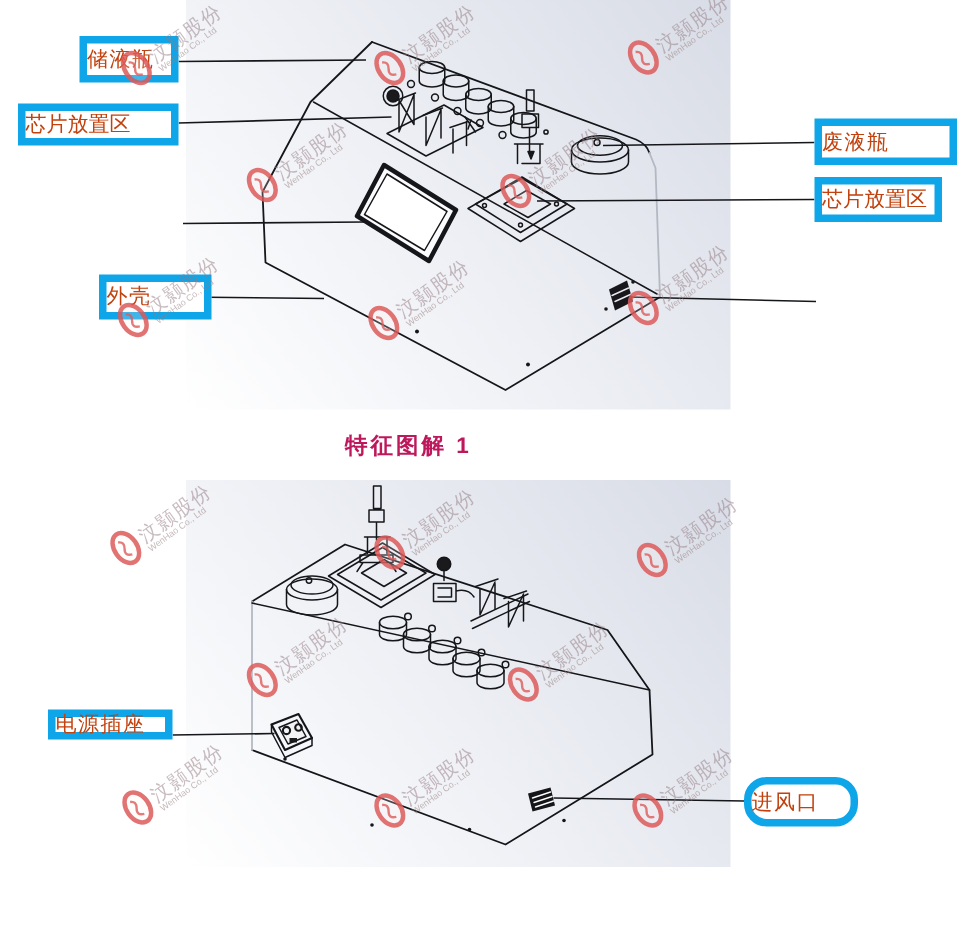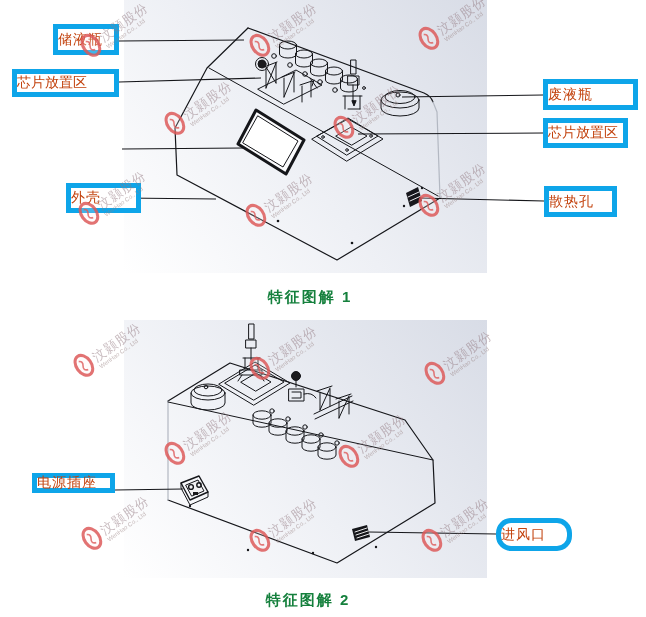--- a/index.html
+++ b/index.html
@@ -5,22 +5,22 @@
   html,body{margin:0;padding:0;background:#fff;}
   #page{position:relative;width:646px;height:617px;background:#ffffff;overflow:hidden;
         font-family:"Liberation Sans","DejaVu Sans",sans-serif;}
   .viewport{position:absolute;z-index:1;
             background:linear-gradient(52deg,#ffffff 0%,#eef0f5 45%,#d8dce6 100%);}
   .fig-svg{position:absolute;z-index:2;}
   #leader-overlay{position:absolute;left:0;top:0;z-index:3;pointer-events:none;}
   .label-box{position:absolute;z-index:4;background:#ffffff;border:5px solid #0ea5e9;
              display:flex;align-items:center;justify-content:flex-start;
              font-size:14px;color:#c2410c;letter-spacing:1px;box-sizing:border-box;}
-  .caption{position:absolute;z-index:4;font-weight:bold;font-size:15px;color:#15803d;
-           text-align:center;letter-spacing:2px;}
+  .caption{position:absolute;z-index:4;font-weight:bold;font-size:15px;color:#be185d;
+           letter-spacing:2px;}
   .wm{position:absolute;z-index:6;pointer-events:none;}
   .wm-rot{display:flex;align-items:flex-end;gap:2px;transform:rotate(-36deg);
           transform-origin:10px 20px;}
   .wm-txt{display:flex;flex-direction:column;line-height:1;}
   .wm-cn{font-size:13px;color:rgba(148,122,130,0.50);letter-spacing:1px;white-space:nowrap;}
   .wm-en{font-size:6px;color:rgba(152,128,128,0.55);white-space:nowrap;transform:translateY(1px);}
   svg{display:block;}
 </style>
 </head>
 <body>
@@ -187,33 +187,29 @@
     </div>
   <div class="label-box" style="left:48px;top:183px;width:75px;height:30px;margin-left:18px;">
       <span>外壳</span>
     </div>
   <div class="label-box" style="left:543px;top:79px;width:95px;height:31px;">
       <span>废液瓶</span>
     </div>
   <div class="label-box" style="left:543px;top:118px;width:85px;height:30px;letter-spacing:0;">
       <span>芯片放置区</span>
     </div>
-  <div class="label-box" style="left:544px;top:186px;width:73px;height:31px;">
-      <span>散热孔</span>
-    </div>
 
   <div class="label-box" style="left:32px;top:473px;width:83px;height:20px;">
       <span>电源插座</span>
     </div>
   <div class="label-box" style="left:496px;top:518px;width:76px;height:33px;border-radius:15px;">
       <span>进风口</span>
     </div>
 
   <div class="caption" style="left:230px;top:288px;width:160px;">特征图解 1</div>
-  <div class="caption" style="left:228px;top:591px;width:160px;">特征图解 2</div>
 
   <div id="wm-layer">
       <div class="wm" style="left: 85px; top: 31px;">
         <div class="wm-rot">
           <svg width="20" height="26" viewBox="0 0 20 26">
             <ellipse cx="10" cy="13" rx="7.5" ry="11" fill="rgba(255,240,240,0.25)" stroke="#dd5b5b" stroke-width="3" opacity="0.85"></ellipse>
             <path d="M8,7 q4,2 1,6 q-3,4 2,6" fill="none" stroke="#dd5b5b" stroke-width="1.6" opacity="0.8"></path>
           </svg>
           <span class="wm-txt">
             <span class="wm-cn">汶颢股份</span>

